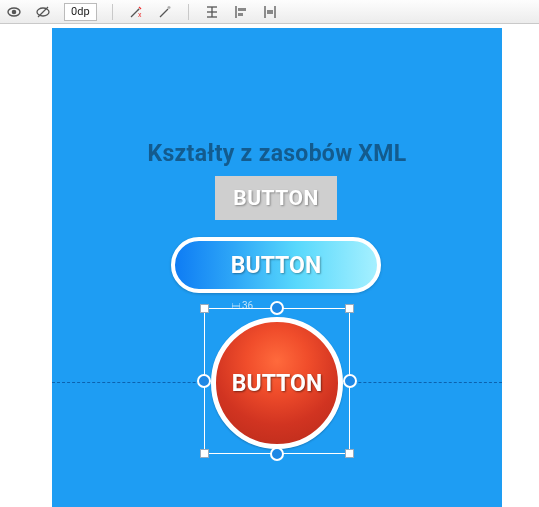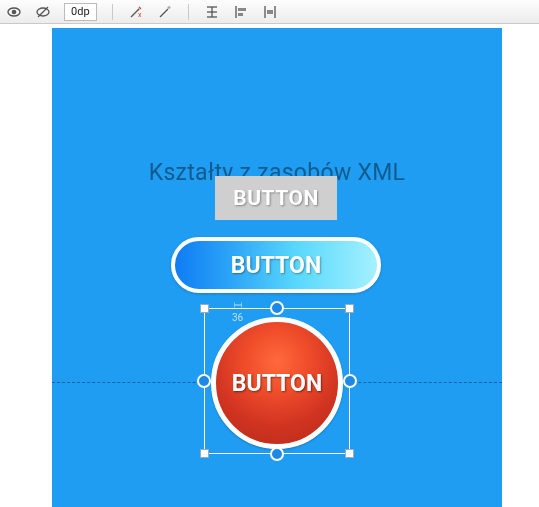--- a/index.html
+++ b/index.html
@@ -32,21 +32,21 @@
     .design-area {
       width: 539px; height: 483px; background: #fff; position: relative;
     }
     .device-canvas {
       position: absolute; left: 52px; top: 4px; width: 450px; height: 479px;
       background: #1e9df3; overflow: visible;
     }
 
     .title-text {
       position: absolute; width: 100%; text-align: center; top: 112px;
-      font-size: 23px; color: #135b8e; font-weight: 400; letter-spacing: 0.3px; margin-top: 19px;
+      font-size: 23px; color: #135b8e; font-weight: 700; letter-spacing: 0.3px;
     }
 
     .btn1 {
       position: absolute; left: 163px; top: 148px; width: 122px; height: 44px;
       background: #cfcfcf; color: #fff; font-weight: 700; font-size: 21px;
       letter-spacing: 0.5px; display: flex; align-items: center; justify-content: center;
       text-shadow: 1px 1px 2px rgba(0,0,0,0.35);
     }
 
     .btn2 {
@@ -82,21 +82,21 @@
     .hnd.bl { left: -5px; bottom: -5px; }
     .hnd.br { right: -5px; bottom: -5px; }
     .mid { position: absolute; width: 14px; height: 14px; background: #1e88e5; border: 2px solid #fff; border-radius: 50%; }
     .mid.t { left: 50%; top: -8px; transform: translateX(-50%); }
     .mid.b { left: 50%; bottom: -8px; transform: translateX(-50%); }
     .mid.l { left: -8px; top: 50%; transform: translateY(-50%); }
     .mid.r { right: -8px; top: 50%; transform: translateY(-50%); }
 
     .measure {
       position: absolute; left: 180px; top: 272px; font-size: 10px; color: #bde2fb;
-      display: flex; align-items: center; gap: 2px; flex-direction: column;
+      display: flex; align-items: center; gap: 2px;
     }
 
     .ic { width:16px; height:16px; }
   </style>
 </head>
 <body>
 
 <div class="toolbar">
   <div class="tb-btn">
     <svg class="ic" viewBox="0 0 16 16" fill="none" stroke="#555" stroke-width="1.4">

